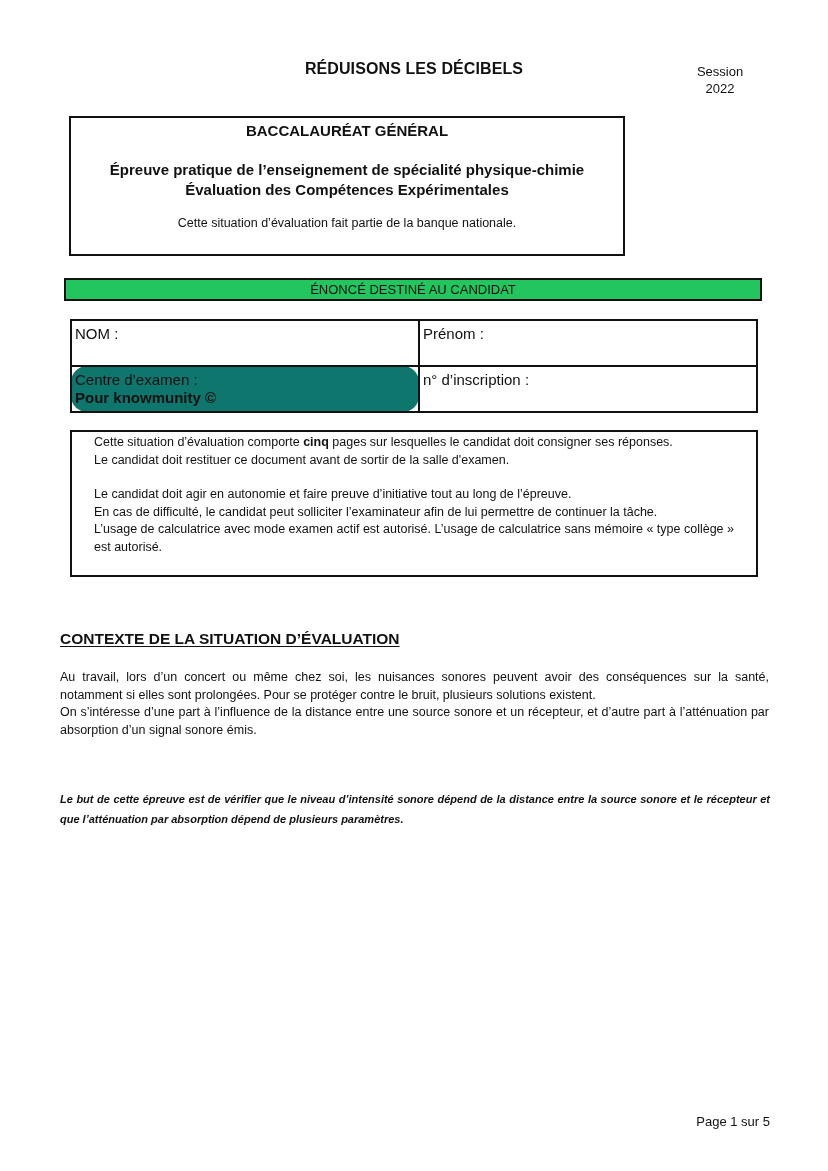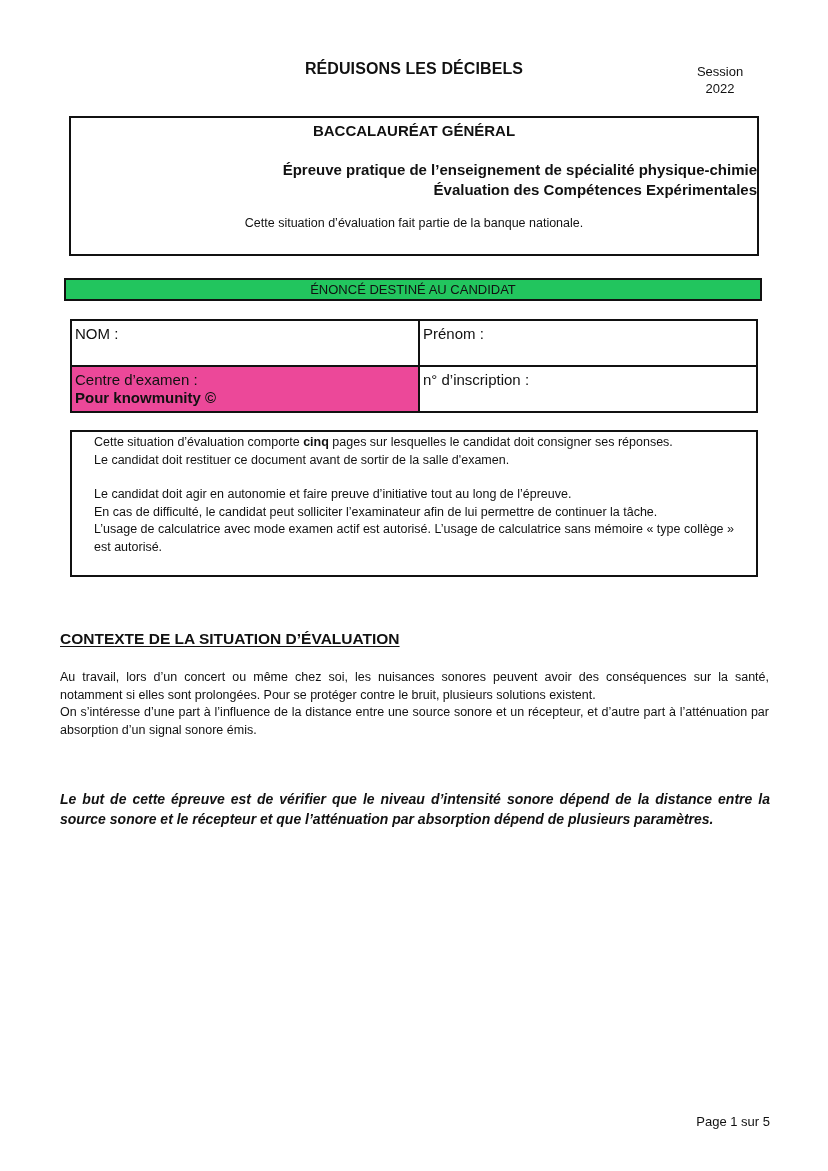--- a/index.html
+++ b/index.html
@@ -26,36 +26,35 @@
     }
     .session {
       left: 680px; top: 63px; width: 80px;
       text-align: center;
       font-size: 13px;
       line-height: 17px;
     }
 
     .bac-box {
       left: 69px; top: 116px;
-      width: 690px; height: 140px;
+      width: 556px; height: 140px;
       border: 2px solid #111;
       box-sizing: border-box;
       text-align: center;
     }
     .bac-title {
       margin-top: 4px;
       font-size: 15px;
       font-weight: bold;
     }
     .bac-sub {
       margin-top: 21px;
       font-size: 15px;
       font-weight: bold;
       line-height: 20px;
-      text-align: right;
     }
     .bac-note {
       margin-top: 16px;
       font-size: 12.5px;
     }
 
     .banner {
       left: 64px; top: 278px;
       width: 698px; height: 23px;
       border: 2px solid #111;
@@ -72,21 +71,21 @@
       border-collapse: collapse;
       font-size: 15px;
     }
     .id-table td {
       border: 2px solid #111;
       vertical-align: top;
       padding: 4px 3px;
       height: 36px;
       line-height: 18px;
     }
-    .id-table td.pink { background: #ec4899; }
+    .id-table td.pink { background: #0f766e; border-radius: 16px; }
     .id-table td.left { width: 340px; }
 
     .rules-box {
       left: 70px; top: 430px;
       width: 688px; height: 147px;
       border: 2px solid #111;
       box-sizing: border-box;
       padding: 2px 22px;
       font-size: 12.5px;
       line-height: 17.6px;
@@ -107,21 +106,21 @@
       width: 709px;
       font-size: 12.5px;
       line-height: 17.6px;
       text-align: justify;
     }
     .context p { margin: 0; }
 
     .goal {
       left: 60px; top: 789px;
       width: 710px;
-      font-size: 14px;
+      font-size: 11px;
       line-height: 20px;
       font-weight: bold;
       font-style: italic;
       text-align: justify;
     }
 
     .page-num {
       left: 660px; top: 1114px;
       width: 110px;
       text-align: right;

